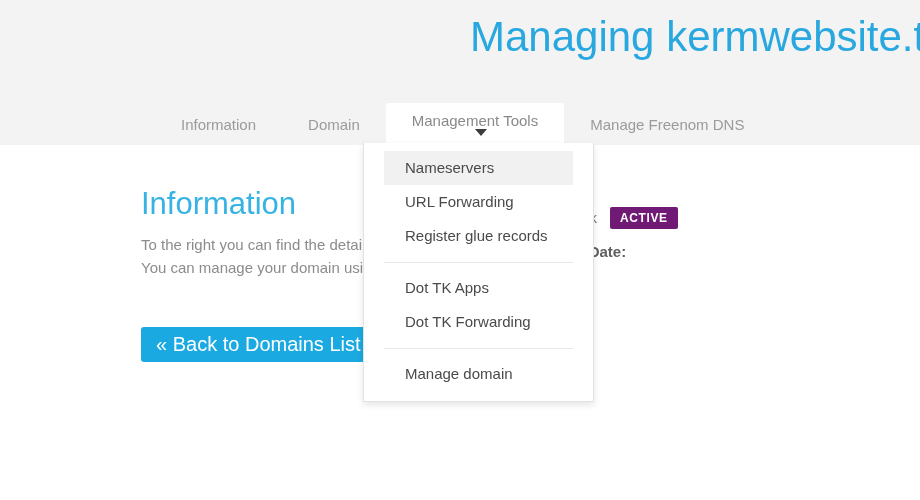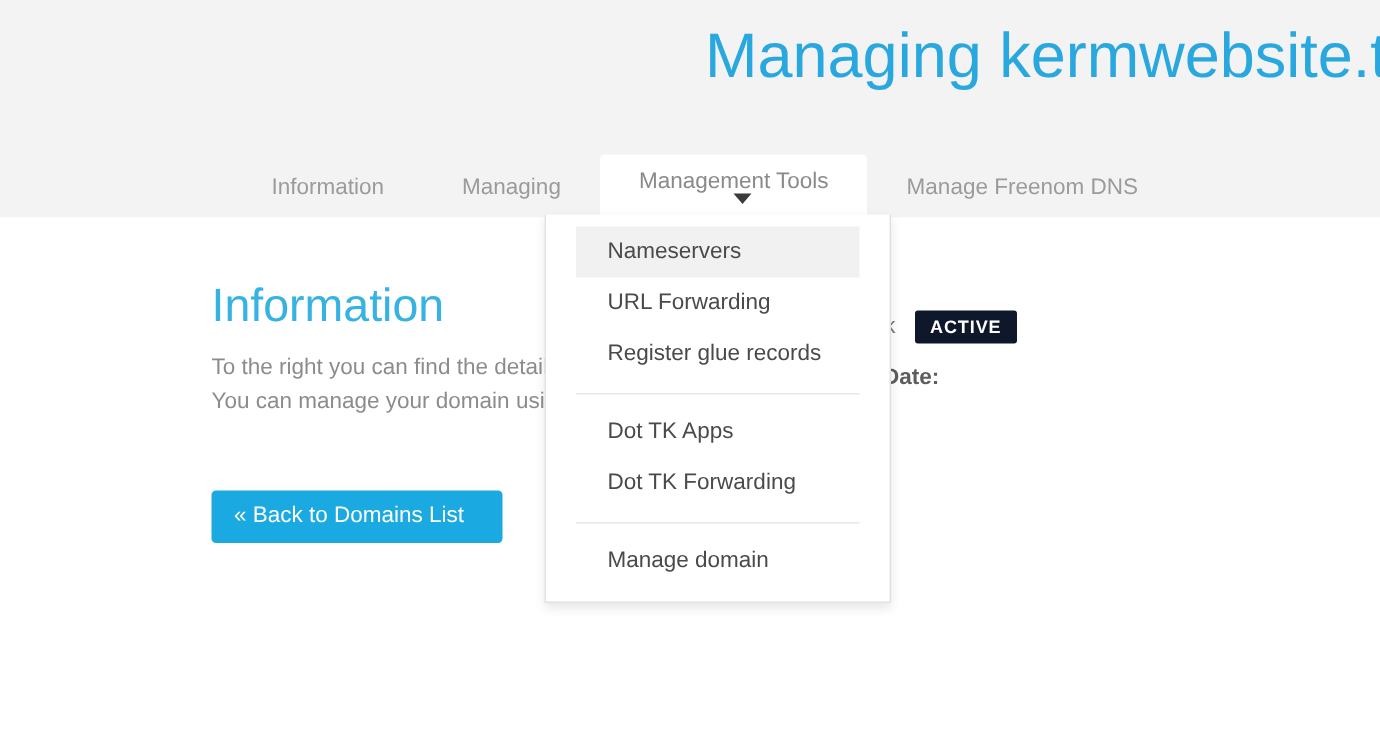--- a/index.html
+++ b/index.html
@@ -100,21 +100,21 @@
     font-weight: 400;
     white-space: nowrap;
   }
   .intro div { white-space: nowrap; }
 
   .back-button {
     position: absolute;
     left: 141px; top: 182px;
     background: #1aa9e1;
     color: #ffffff;
-    font-size: 15px;
+    font-size: 20px;
     padding: 8px 26px 9px 15px;
     border-radius: 3px;
     border: none;
     cursor: pointer;
     font-family: "Liberation Sans", sans-serif;
     line-height: 18px;
   }
 
   
   .details {
@@ -132,21 +132,21 @@
   }
   .detail-value {
     font-size: 15px;
     color: #7d7d7d;
     line-height: 22px;
     display: flex;
     align-items: center;
   }
   .badge {
     display: inline-block;
-    background: #0f172a;
+    background: #701a75;
     color: #ffffff;
     font-size: 12px;
     font-weight: bold;
     letter-spacing: 0.6px;
     padding: 5px 10px 4px 10px;
     margin-left: 13px;
     border-radius: 2px;
     line-height: 13px;
   }
 
@@ -188,21 +188,21 @@
   <div class="header-band">
     <div class="page-title">Managing kermwebsite.tk</div>
   </div>
 
   <div class="tabs">
     <div class="tab spacer-left"></div>
     <div class="tab">
       <span>Information</span>
     </div>
     <div class="tab">
-      <span>Managing</span>
+      <span>Domain</span>
     </div>
     <div class="tab active">
       <span>Management Tools</span>
       <span class="caret"></span>
     </div>
     <div class="tab">
       <span>Manage Freenom DNS</span>
     </div>
   </div>
 

